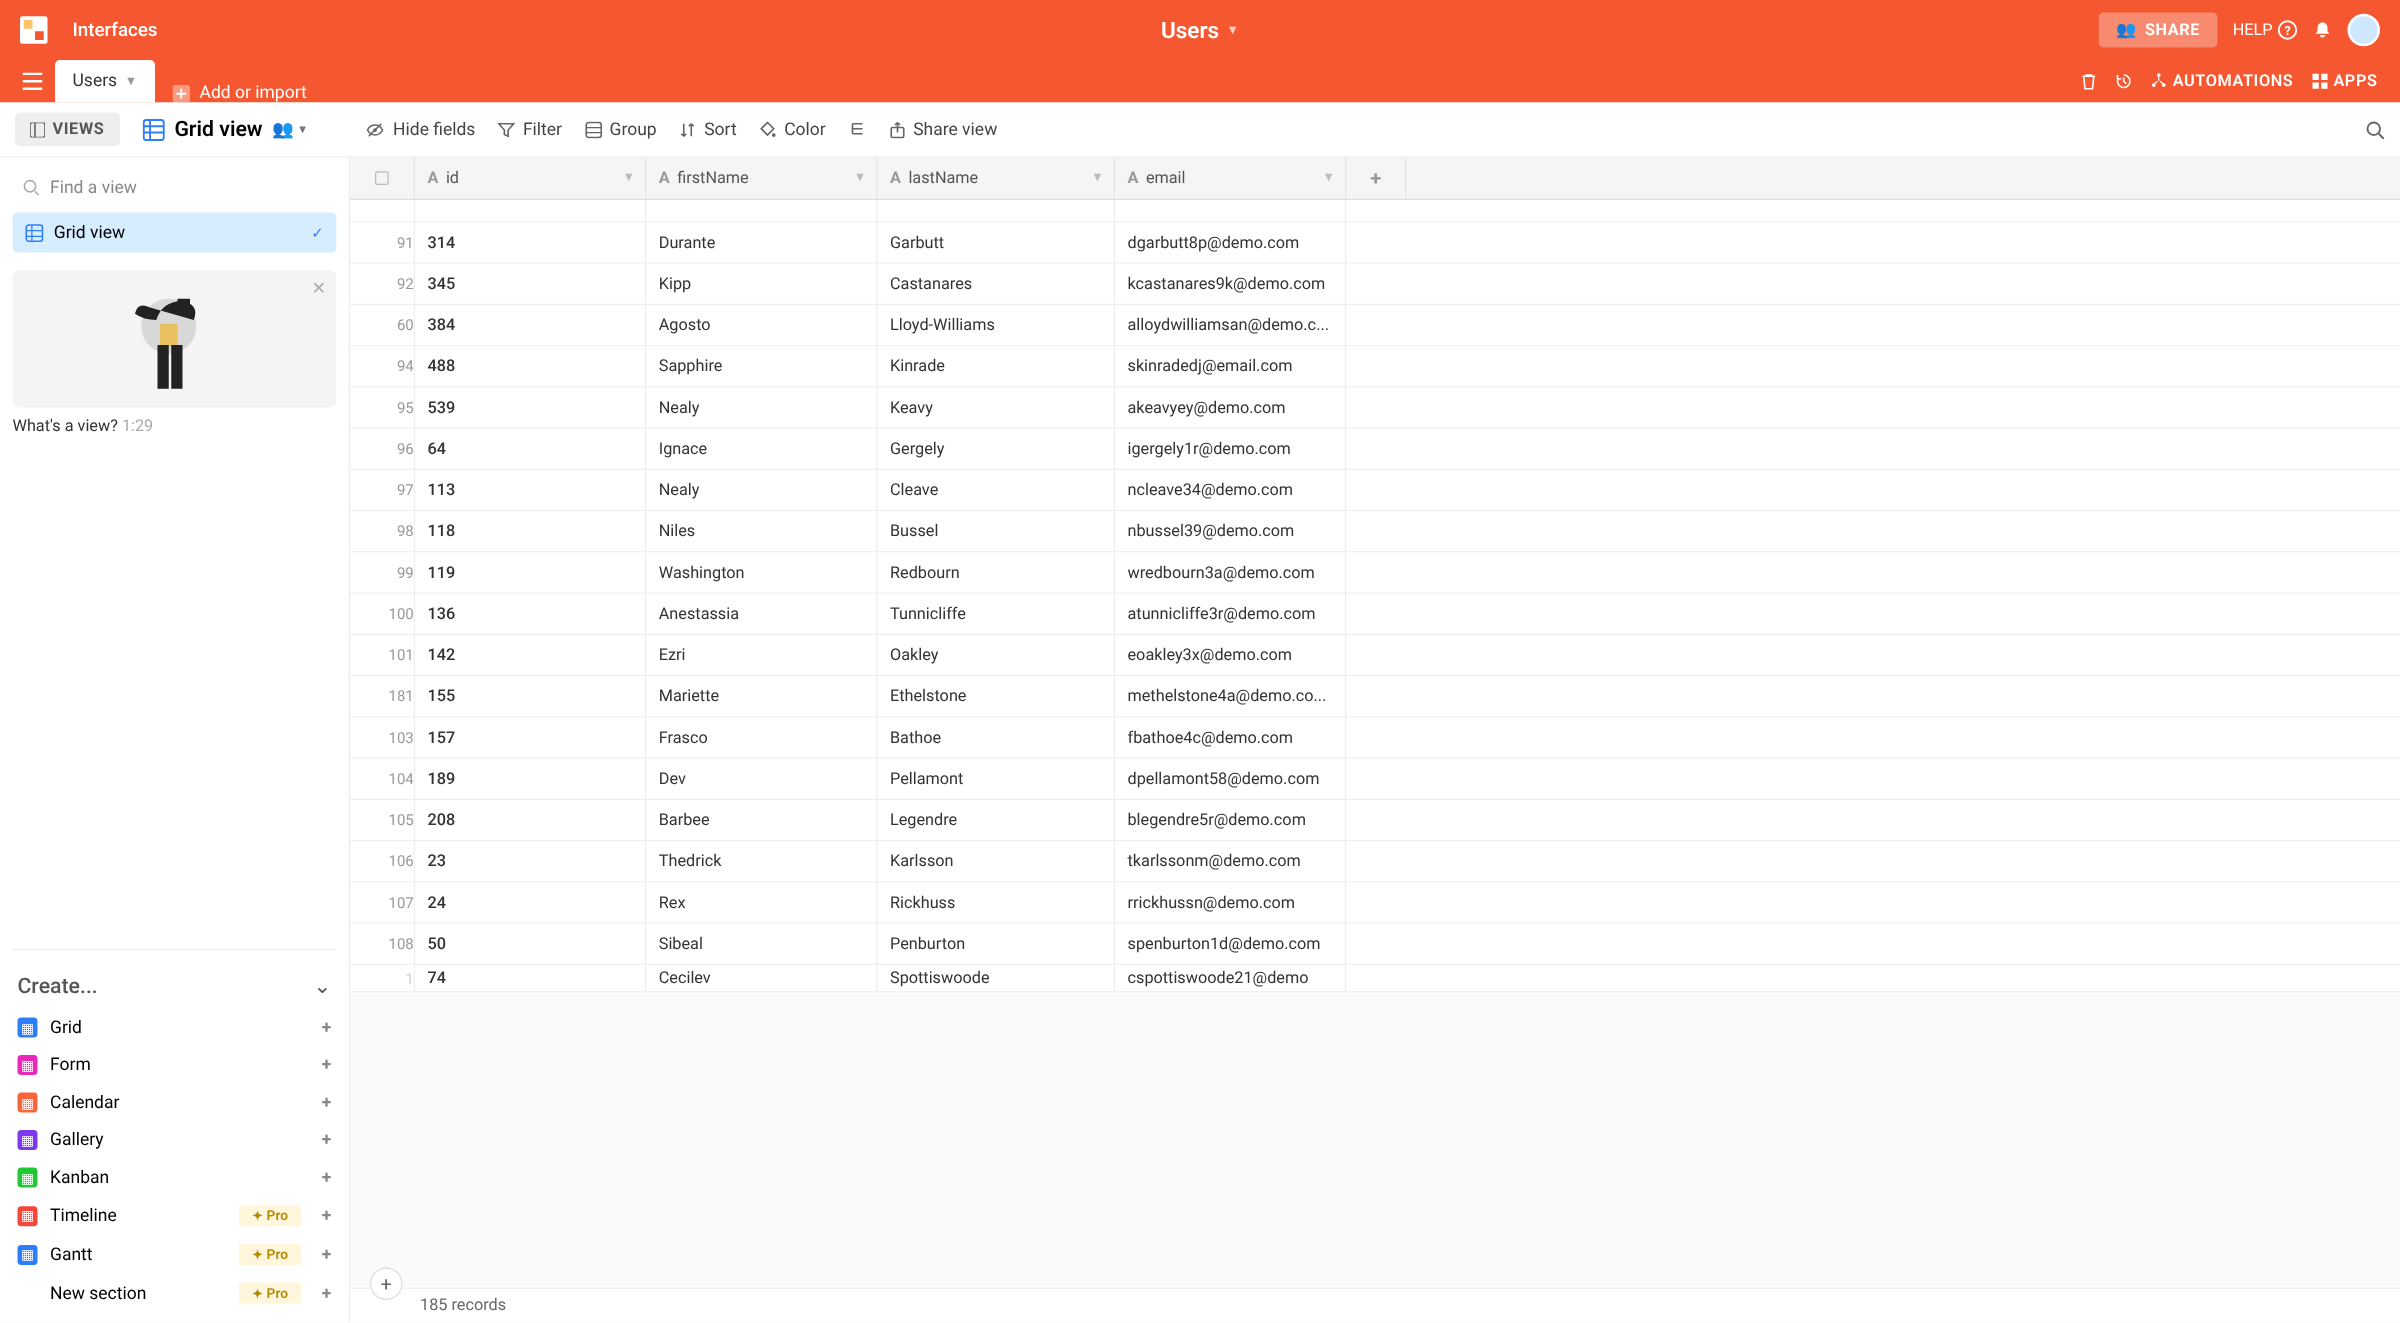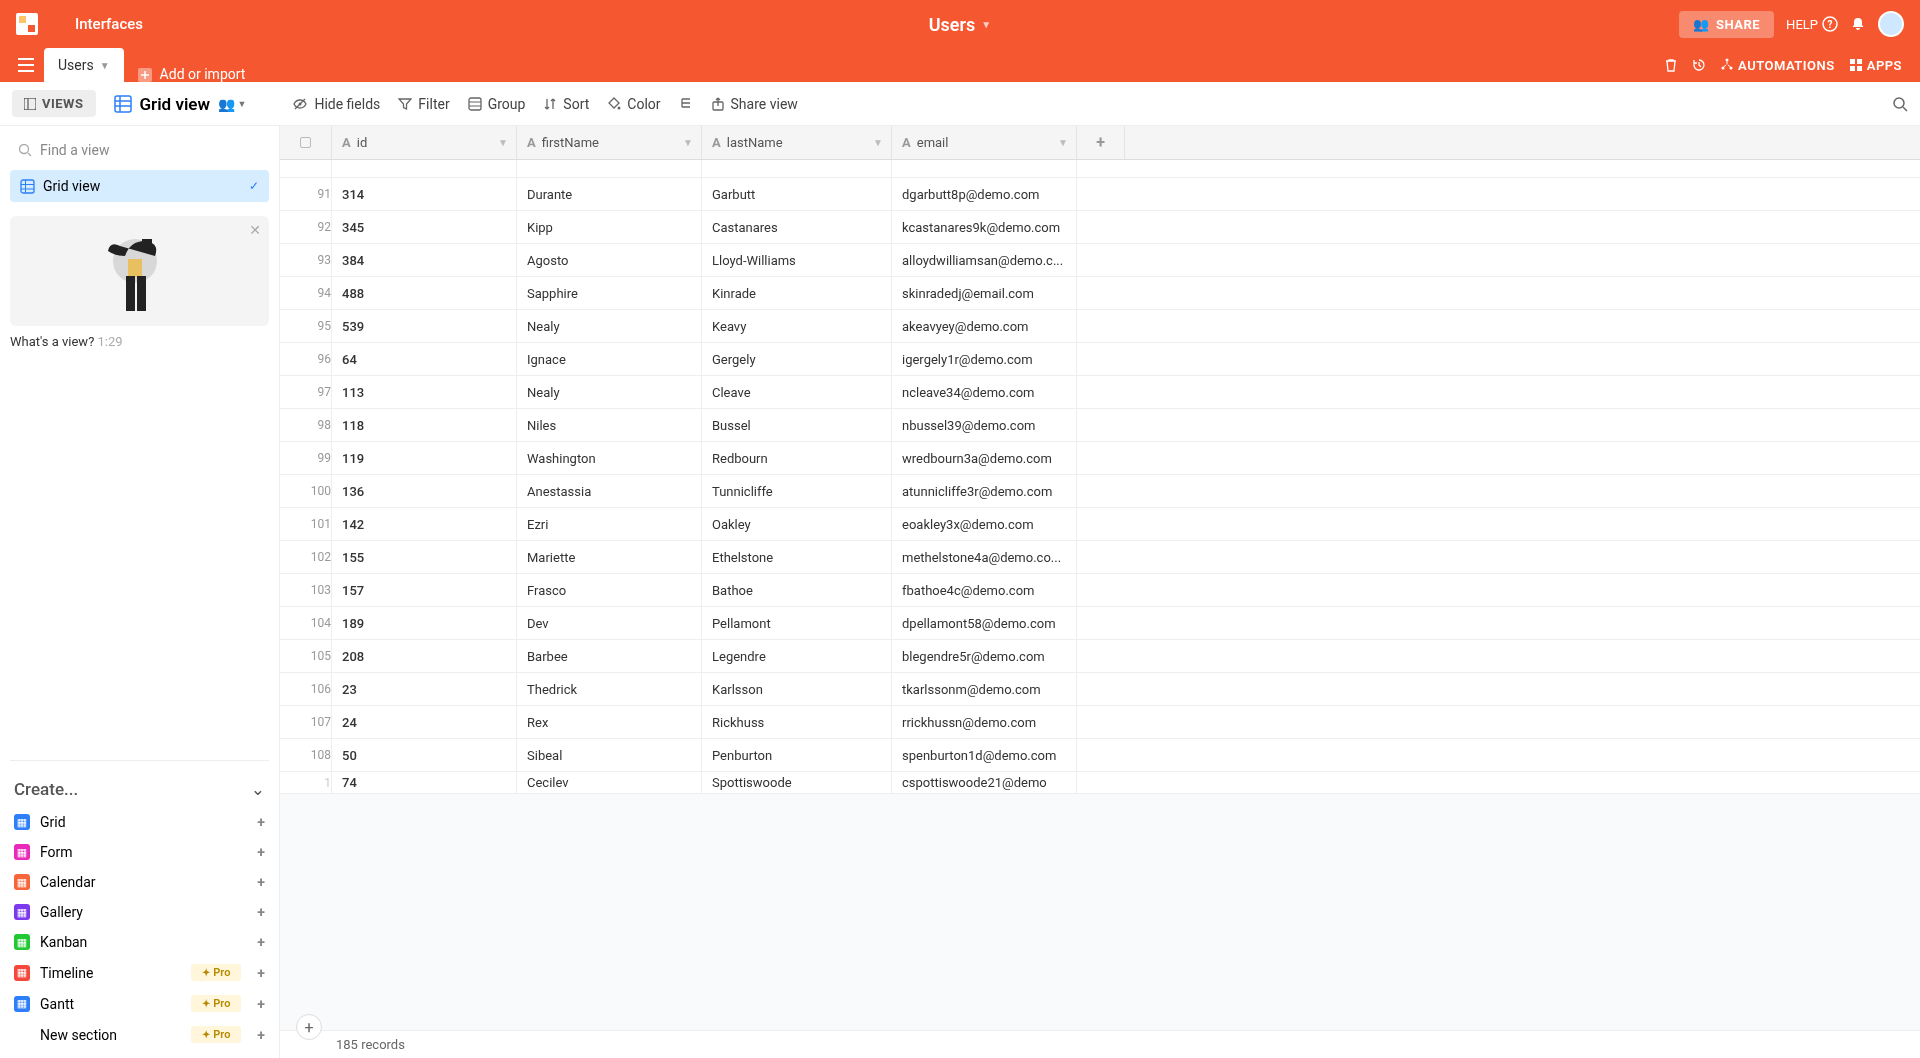--- a/index.html
+++ b/index.html
@@ -6,21 +6,21 @@
 body { background: #f9f9f9; overflow: hidden; }
 
 
 .topbar { background: #f55831; height: 48px; display: flex; align-items: center; padding: 0 16px; color: #fff; }
 .topbar-left { display: flex; align-items: center; gap: 20px; flex: 1; }
 .topbar-center { flex: 1; text-align: center; font-size: 18px; font-weight: 600; display: flex; align-items: center; justify-content: center; gap: 6px; }
 .topbar-right { flex: 1; display: flex; align-items: center; justify-content: flex-end; gap: 12px; }
 .logo { width: 22px; height: 22px; background: #fff; border-radius: 2px; position: relative; }
 .logo::before { content: ''; position: absolute; top: 3px; left: 3px; width: 7px; height: 7px; background: #ffc46a; }
 .logo::after { content: ''; position: absolute; bottom: 3px; right: 3px; width: 7px; height: 7px; background: #f55831; }
-.interfaces { font-size: 15px; font-weight: 500; margin-left: 17px; }
+.interfaces { font-size: 15px; font-weight: 500; }
 .share-btn { background: rgba(255,255,255,0.3); padding: 6px 14px; border-radius: 4px; font-size: 13px; font-weight: 700; letter-spacing: 0.5px; display: flex; align-items: center; gap: 6px; cursor: pointer; }
 .help-link { font-size: 13px; display: flex; align-items: center; gap: 4px; cursor: pointer; }
 .avatar { width: 26px; height: 26px; background: #d0e8ff; border-radius: 50%; border: 2px solid #fff; }
 
 
 .tabbar { background: #f55831; height: 34px; display: flex; align-items: stretch; padding: 0 8px; }
 .hamburger { display: flex; align-items: center; padding: 0 10px; color: #fff; cursor: pointer; }
 .tab { background: #fff; border-radius: 4px 4px 0 0; padding: 0 14px; display: flex; align-items: center; gap: 6px; font-size: 14px; color: #333; cursor: pointer; }
 .tab-chevron { color: #999; font-size: 10px; }
 .add-import { display: flex; align-items: flex-end; gap: 8px; color: #fff; padding: 0 14px; font-size: 14px; cursor: pointer; }
@@ -378,21 +378,21 @@
     <div class="cell c-em">dgarbutt8p@demo.com</div>
         </div>
         <div class="row">
     <div class="cell rn">92</div>
     <div class="cell c-id">345</div>
     <div class="cell c-fn">Kipp</div>
     <div class="cell c-ln">Castanares</div>
     <div class="cell c-em">kcastanares9k@demo.com</div>
         </div>
         <div class="row">
-    <div class="cell rn">93</div>
+    <div class="cell rn">60</div>
     <div class="cell c-id">384</div>
     <div class="cell c-fn">Agosto</div>
     <div class="cell c-ln">Lloyd-Williams</div>
     <div class="cell c-em">alloydwilliamsan@demo.c...</div>
         </div>
         <div class="row">
     <div class="cell rn">94</div>
     <div class="cell c-id">488</div>
     <div class="cell c-fn">Sapphire</div>
     <div class="cell c-ln">Kinrade</div>
@@ -441,21 +441,21 @@
     <div class="cell c-em">atunnicliffe3r@demo.com</div>
         </div>
         <div class="row">
     <div class="cell rn">101</div>
     <div class="cell c-id">142</div>
     <div class="cell c-fn">Ezri</div>
     <div class="cell c-ln">Oakley</div>
     <div class="cell c-em">eoakley3x@demo.com</div>
         </div>
         <div class="row">
-    <div class="cell rn">102</div>
+    <div class="cell rn">181</div>
     <div class="cell c-id">155</div>
     <div class="cell c-fn">Mariette</div>
     <div class="cell c-ln">Ethelstone</div>
     <div class="cell c-em">methelstone4a@demo.co...</div>
         </div>
         <div class="row">
     <div class="cell rn">103</div>
     <div class="cell c-id">157</div>
     <div class="cell c-fn">Frasco</div>
     <div class="cell c-ln">Bathoe</div>

